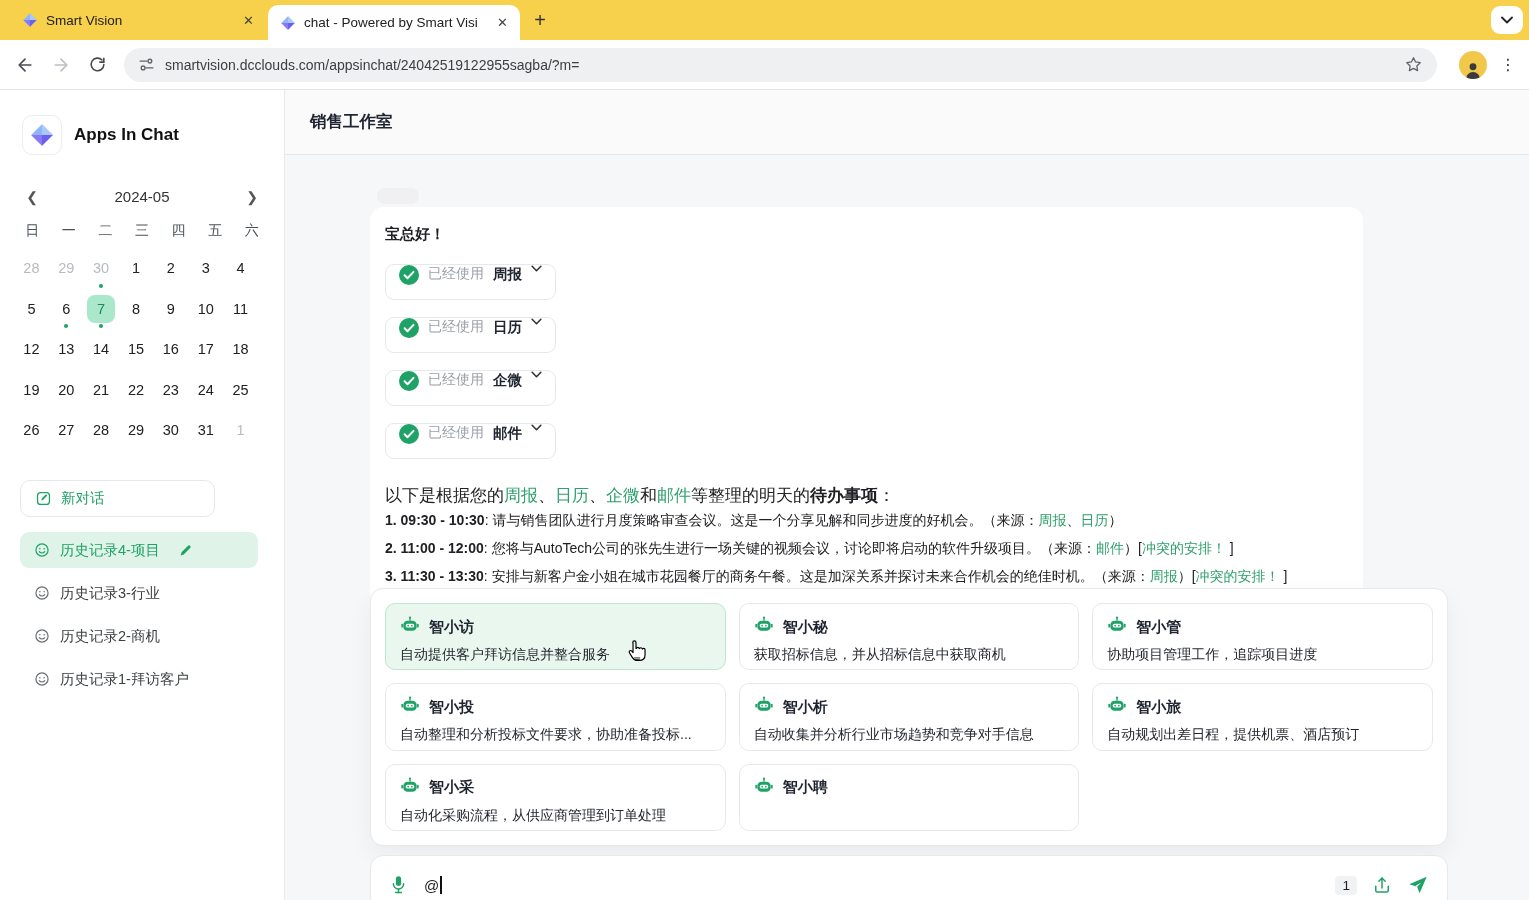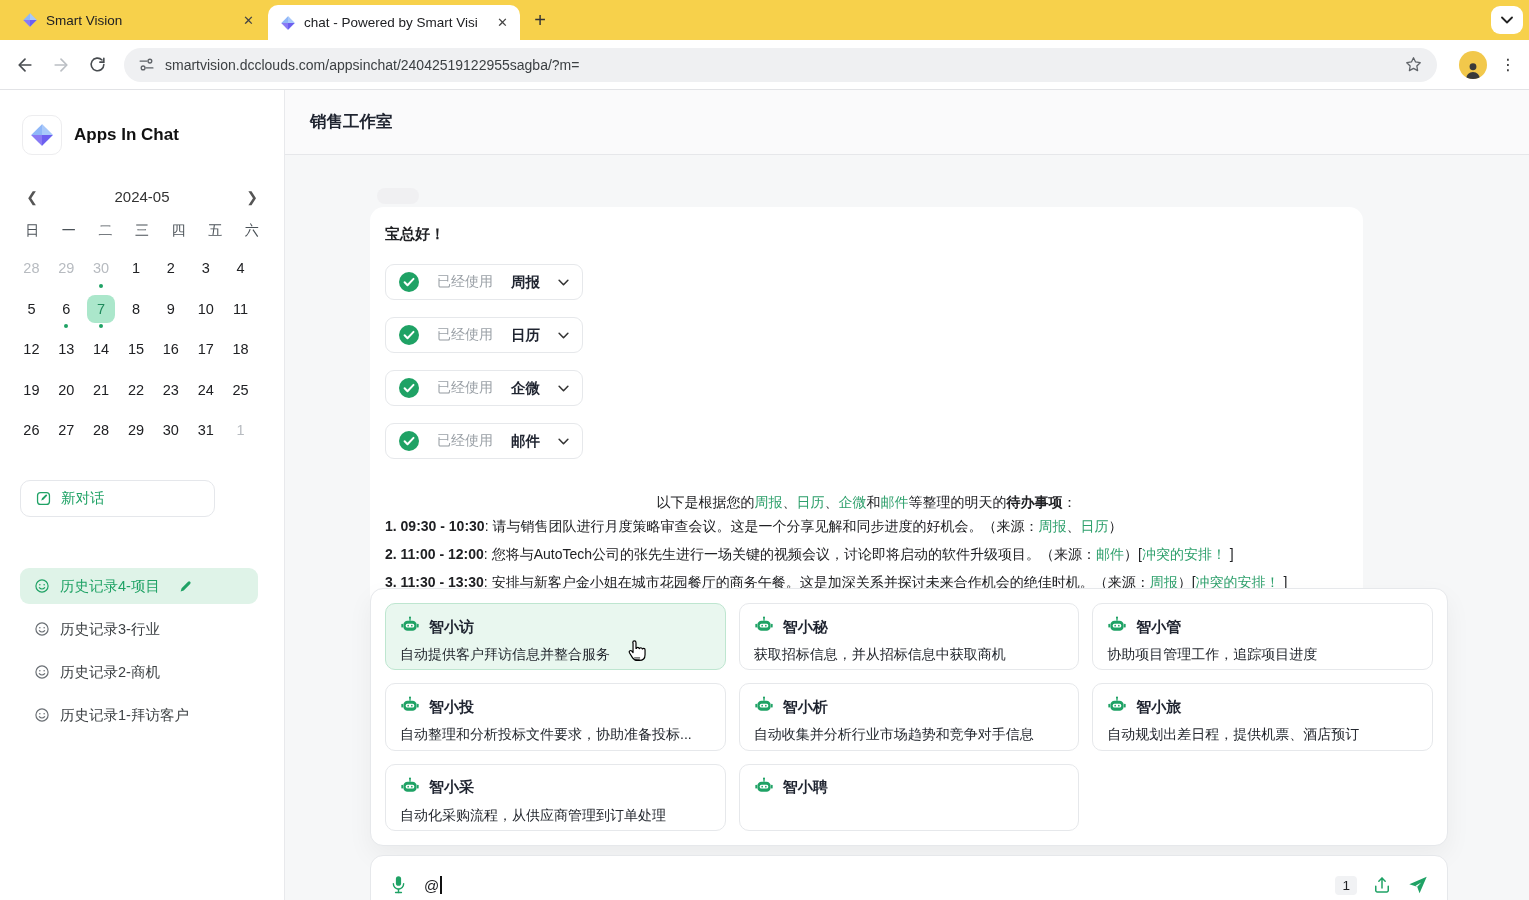--- a/index.html
+++ b/index.html
@@ -41,37 +41,37 @@
   .cal-grid { position:absolute; top:158px; left:14px; right:26px; display:grid; grid-template-columns:repeat(7,1fr); grid-auto-rows:40.5px; }
   .cal-day { position:relative; display:flex; align-items:center; justify-content:center; font-size:14.5px; color:#202124; }
   .cal-day .num { width:28px; height:28px; display:flex; align-items:center; justify-content:center; border-radius:8px; }
   .cal-day.muted { color:#B7BBC0; }
   .cal-day.selected .num { background:#ABE7CB; color:#1E8A5B; }
   .cal-day .dot { position:absolute; bottom:1px; left:50%; transform:translateX(-50%); width:4px; height:4px; border-radius:50%; background:#1FA265; }
 
   .new-chat { position:absolute; top:390px; left:20px; width:195px; height:37px; border:1px solid #E5E7EB; border-radius:10px; background:#fff; display:flex; align-items:center; gap:9px; padding:0 14px; color:#1FA265; font-size:14.5px; }
   .history { position:absolute; top:442px; left:20px; width:238px; }
   .hist-item { height:36px; display:flex; align-items:center; gap:10px; padding:0 14px; font-size:14.5px; color:#3C4043; border-radius:9px; margin-bottom:7px; }
-  .hist-item.active { background:#DFF3E8; color:#1FA265;margin-top:36px; }
+  .hist-item.active { background:#DFF3E8; color:#1FA265; }
   .hist-item .icon { display:flex; }
   .hist-item .pencil { margin-left:8px; display:flex; }
 
   
   .main-header { height:65px; border-bottom:1px solid #E6E7EA; display:flex; align-items:center; padding-left:25px; background:#FAFAFB; }
   .main-title { font-size:16.5px; font-weight:700; color:#1F2430; }
   .main-body { position:relative; height:745px; overflow:hidden; }
 
   .msg-tail { position:absolute; left:92px; top:33px; width:42px; height:16px; background:#F0F0F2; border-radius:8px; }
   .message-card { position:absolute; left:85px; top:52px; width:993px; height:410px; background:#fff; border-radius:14px; padding:18px 15px; }
   .greeting { font-size:15px; font-weight:700; margin-bottom:20px; }
-  .pill { display:inline-flex; align-items:center; gap:18px; height:36px; padding:0 13px; border:1px solid #E6E8EB; border-radius:9px; background:#fff; margin-bottom:17px; }
+  .pill { display:inline-flex; align-items:flex-start; gap:9px; height:36px; padding:0 13px; border:1px solid #E6E8EB; border-radius:9px; background:#fff; margin-bottom:17px; }
   .pill-row { display:block; }
   .pill .used { font-size:14px; color:#9AA0A6; }
   .pill .tool { font-size:14.5px; font-weight:700; color:#1F2430; }
-  .msg-text { font-size:14px; line-height:20px; margin-top:16px; white-space:nowrap;text-align:center; }
+  .msg-text { font-size:17px; line-height:20px; margin-top:10px; white-space:nowrap; }
   .todo-line { font-size:14px; line-height:28px; white-space:nowrap; }
   .seg-bold { font-weight:700; }
   .seg-link { color:#2EA06C; }
 
   .agent-popup { position:absolute; left:85px; top:433px; width:1078px; height:258px; background:#fff; border:1px solid #E6E8EB; border-radius:13px; box-shadow:0 10px 26px rgba(0,0,0,0.05); padding:14px; display:grid; grid-template-columns:repeat(3,1fr); gap:13px; z-index:3; }
   .agent-card { border:1px solid #E6E8EB; border-radius:10px; background:#fff; padding:11px 14px; overflow:hidden; }
   .agent-card.active { background:#E9F7EF; border-color:#BEE6D0; }
   .agent-head { display:flex; align-items:center; gap:9px; }
   .agent-name { font-size:15px; font-weight:700; color:#1F2430; }
   .agent-desc { margin-top:7px; font-size:14px; color:#23272E; white-space:nowrap; overflow:hidden; text-overflow:ellipsis; }

